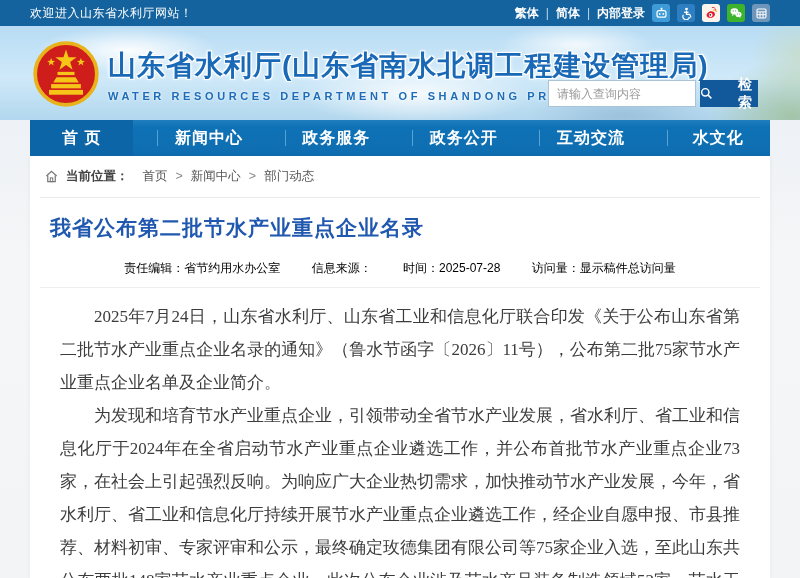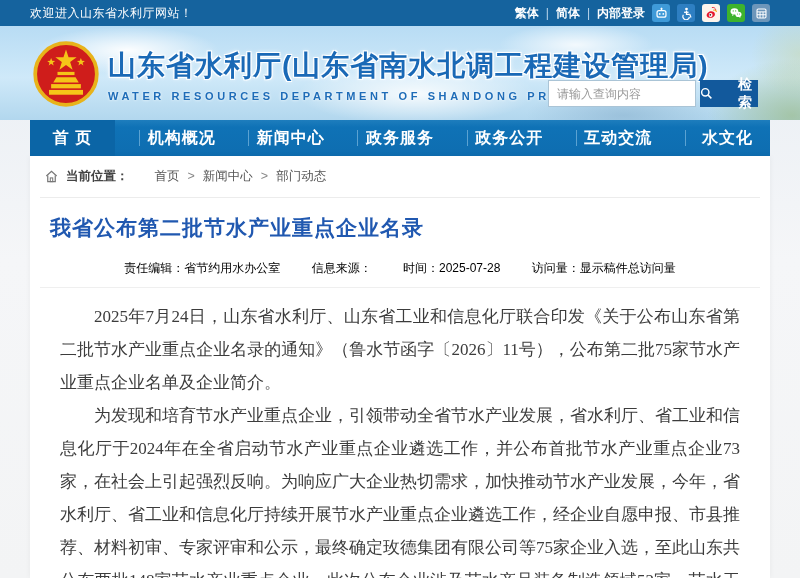--- a/index.html
+++ b/index.html
@@ -60,21 +60,21 @@
     flex: 1; display: flex; align-items: center; justify-content: center; position: relative;
     color: #fff; font-size: 16px; font-weight: bold; cursor: pointer; letter-spacing: 1px;
   }
   .nav-item + .nav-item::before {
     content: ""; position: absolute; left: 0; top: 10px; height: 16px; width: 1px; background: #5ba2d2;
   }
   .nav-item.active { background: #0b65a6; }
   
   .content { width: 740px; margin: 0 auto; background: #fff; height: 422px; box-shadow: 0 0 6px rgba(0,0,0,.05); }
   .breadcrumb { display: flex; align-items: center; padding: 12px 14px 10px; font-size: 12.5px; color: #555; }
-  .breadcrumb .bc-label { font-weight: bold; margin: 0 26px 0 7px; color: #444; }
+  .breadcrumb .bc-label { font-weight: bold; margin: 0 14px 0 7px; color: #444; }
   .crumb { color: #555; text-decoration: none; cursor: pointer; }
   .crumb + .crumb::before { content: ">"; color: #888; margin: 0 8px; }
   .bc-divider { border-bottom: 1px solid #ececec; margin: 2px 10px 0; }
   h1.article-title { text-align: left; font-size: 21px; color: #2058b0; font-weight: bold; padding: 16px 20px 12px; letter-spacing: 1px; }
   .meta { text-align: center; font-size: 12px; color: #000000; padding: 6px 0 10px; }
   .meta span.group { margin: 0 14px; }
   .meta-divider { border-bottom: 1px solid #efefef; margin: 0 10px; }
   .article { padding: 12px 30px 0; font-family: "Liberation Serif", serif; font-size: 17px; color: #3c3c3c; line-height: 33px; text-align: justify; }
   .article p { text-indent: 2em; }
 </style>
@@ -170,21 +170,20 @@
             </svg>
         </span>
         <span>检索</span>
       </button>
     </div>
   </div>
 </div>
 
 <nav class="nav">
   <div class="nav-item active">首 页</div>
-  <div class="nav-item">机构概况</div>
   <div class="nav-item">新闻中心</div>
   <div class="nav-item">政务服务</div>
   <div class="nav-item">政务公开</div>
   <div class="nav-item">互动交流</div>
   <div class="nav-item">水文化</div>
 </nav>
 
 <div class="content">
 
   <div class="breadcrumb">

